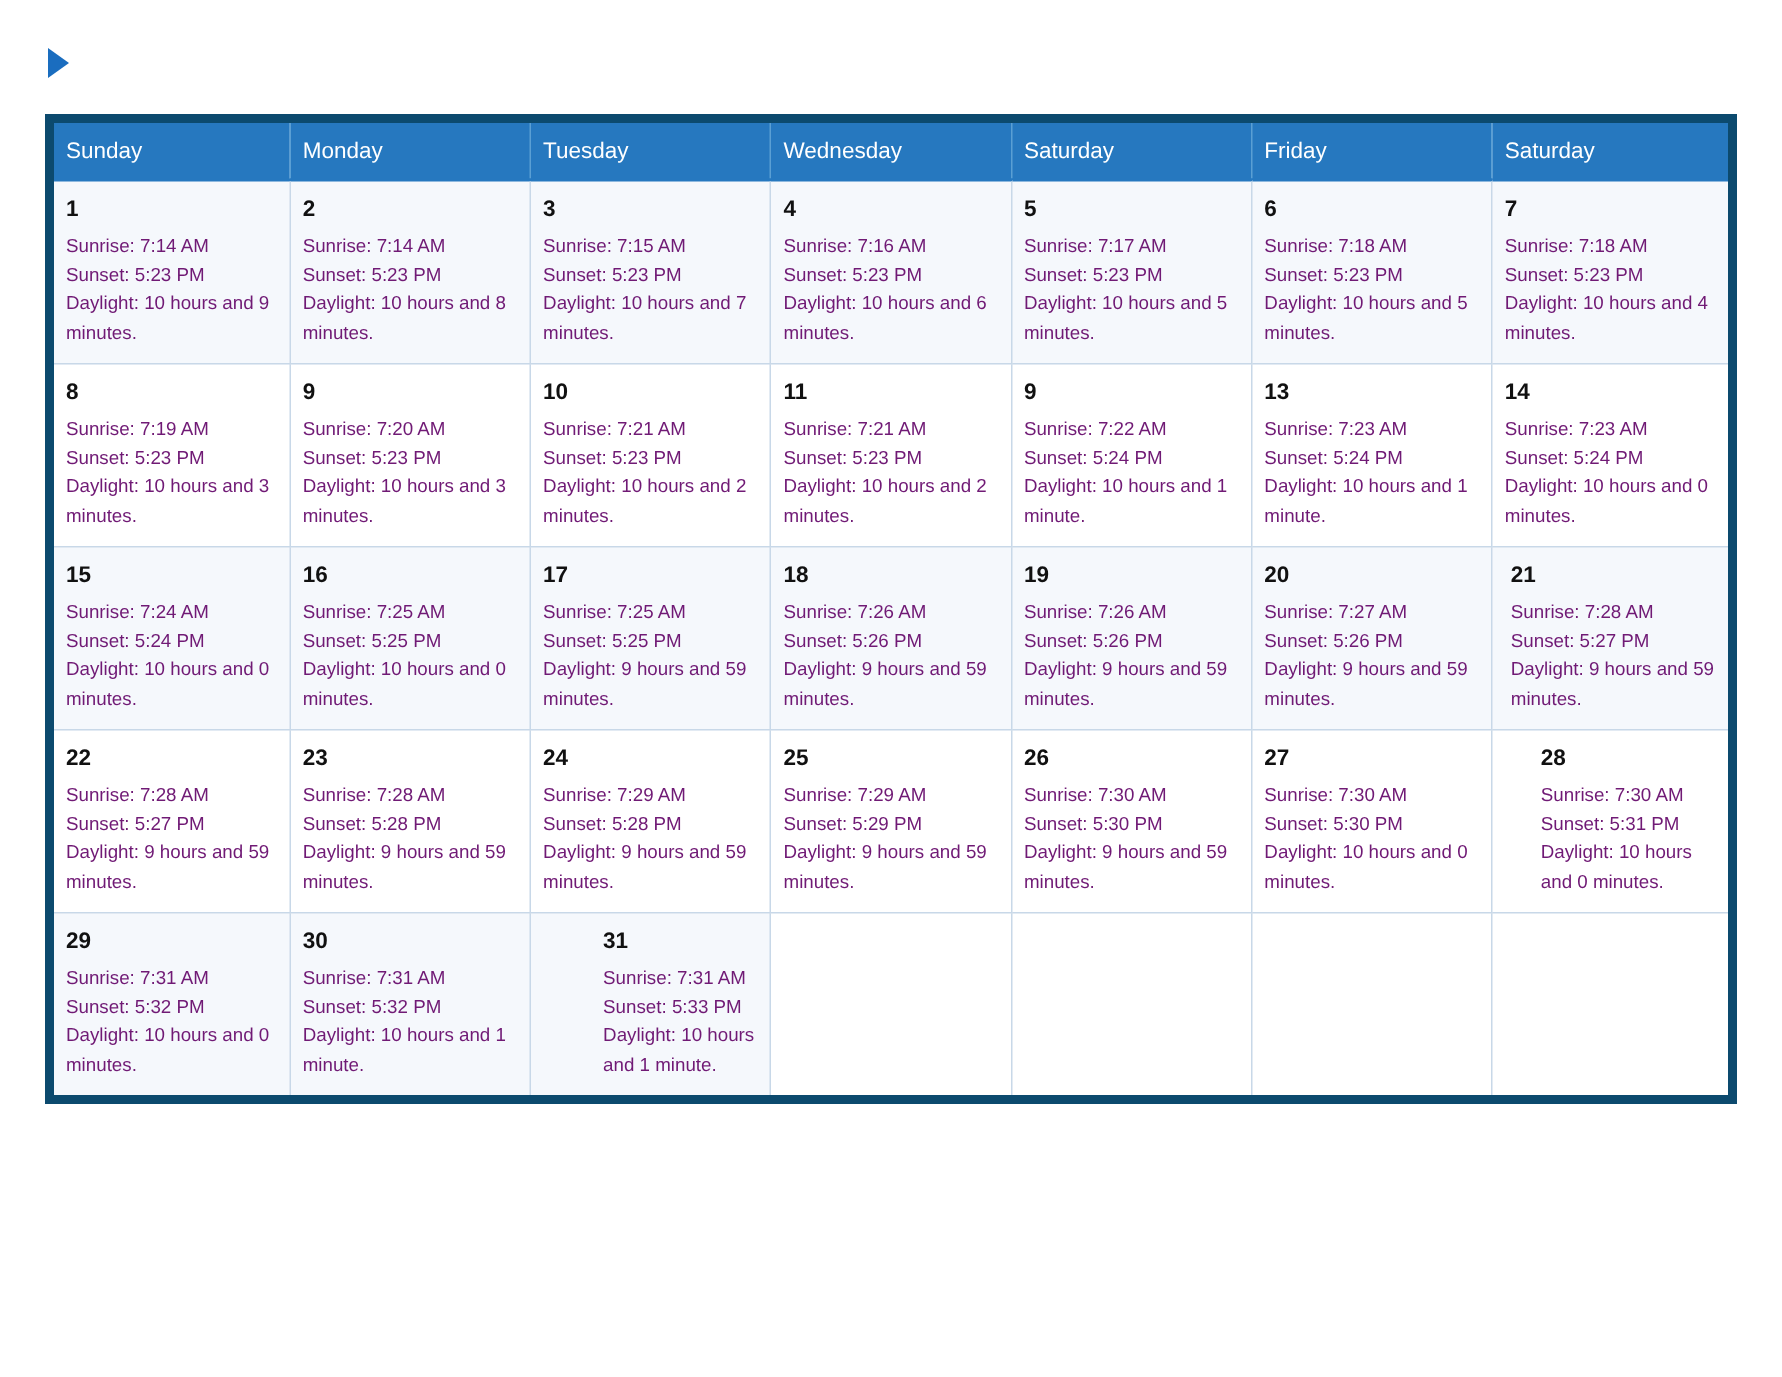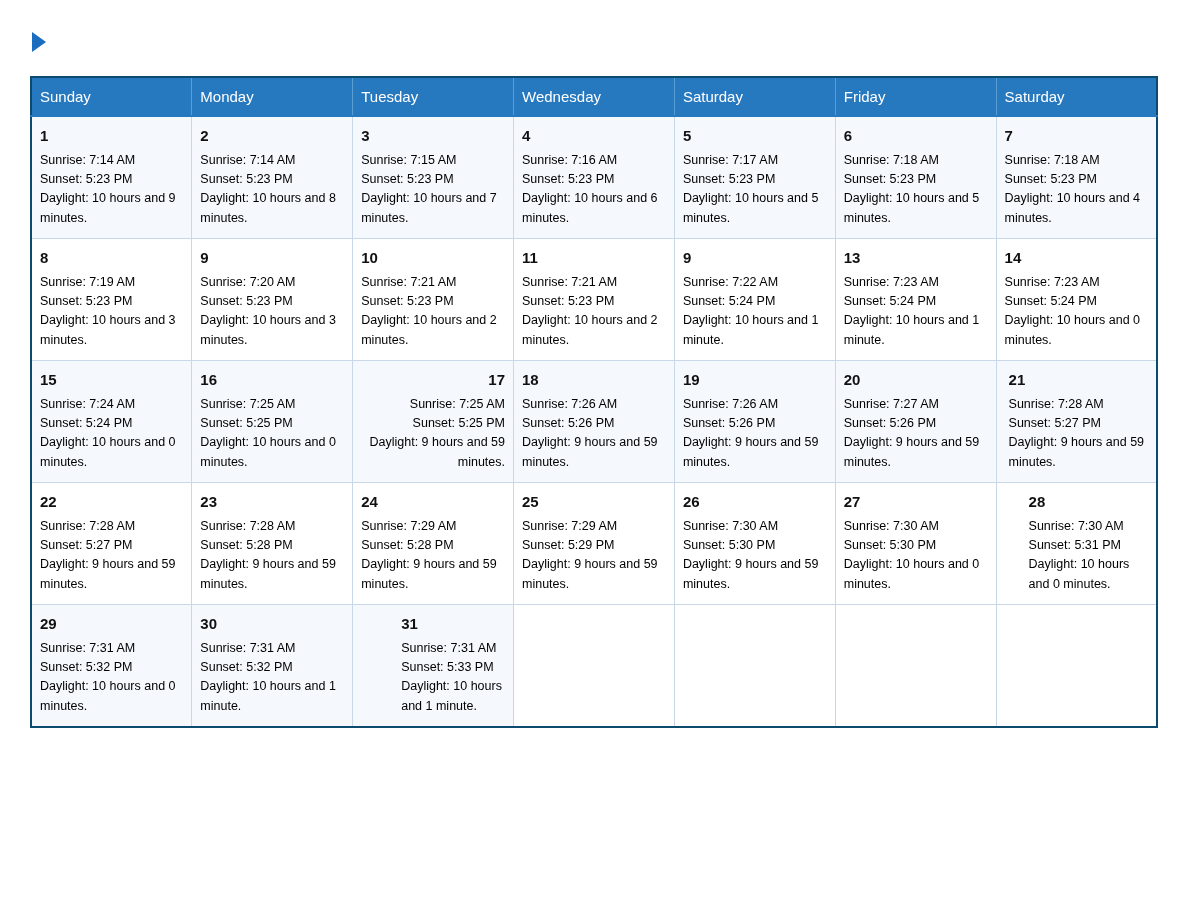--- a/index.html
+++ b/index.html
@@ -51,21 +51,21 @@
       line-height: 1.1;
     }
     .subtitle {
       font-size: 20px;
       color: #444;
       margin-top: 5px;
     }
     .calendar-table {
       width: 100%;
       border-collapse: collapse;
-      border: 2px solid #0c4a6e;
+      border: 6px solid #0c4a6e;
     }
     .calendar-table th {
       background-color: #2678bf;
       color: #fff;
       padding: 10px 8px;
       font-size: 15px;
       font-weight: normal;
       text-align: left;
       border: 1px solid #5a9fd4;
     }
@@ -88,21 +88,21 @@
     }
     .day-number {
       font-size: 15px;
       font-weight: bold;
       color: #111;
       display: block;
       margin-bottom: 3px;
     }
     .day-info {
       font-size: 12.5px;
-      color: #000000;
+      color: #701a75;
       line-height: 1.55;
     }
     .empty-cell {
       background: #fff !important;
     }
     .row-separator td {
       border-top: 2px solid #2678bf;
     }
   </style>
 </head>
@@ -196,21 +196,21 @@
       </tr>
       <tr>
         <td style="background: rgb(245, 248, 252);">
           <span class="day-number">15</span>
           <div class="day-info">Sunrise: 7:24 AM<br>Sunset: 5:24 PM<br>Daylight: 10 hours and 0 minutes.</div>
         </td>
         <td style="background: rgb(245, 248, 252);">
           <span class="day-number">16</span>
           <div class="day-info">Sunrise: 7:25 AM<br>Sunset: 5:25 PM<br>Daylight: 10 hours and 0 minutes.</div>
         </td>
-        <td style="background: rgb(245, 248, 252); text-align: right;">
+        <td style="background: rgb(245, 248, 252);">
           <span class="day-number">17</span>
           <div class="day-info">Sunrise: 7:25 AM<br>Sunset: 5:25 PM<br>Daylight: 9 hours and 59 minutes.</div>
         </td>
         <td style="background: rgb(245, 248, 252);">
           <span class="day-number">18</span>
           <div class="day-info">Sunrise: 7:26 AM<br>Sunset: 5:26 PM<br>Daylight: 9 hours and 59 minutes.</div>
         </td>
         <td style="background: rgb(245, 248, 252);">
           <span class="day-number">19</span>
           <div class="day-info">Sunrise: 7:26 AM<br>Sunset: 5:26 PM<br>Daylight: 9 hours and 59 minutes.</div>

